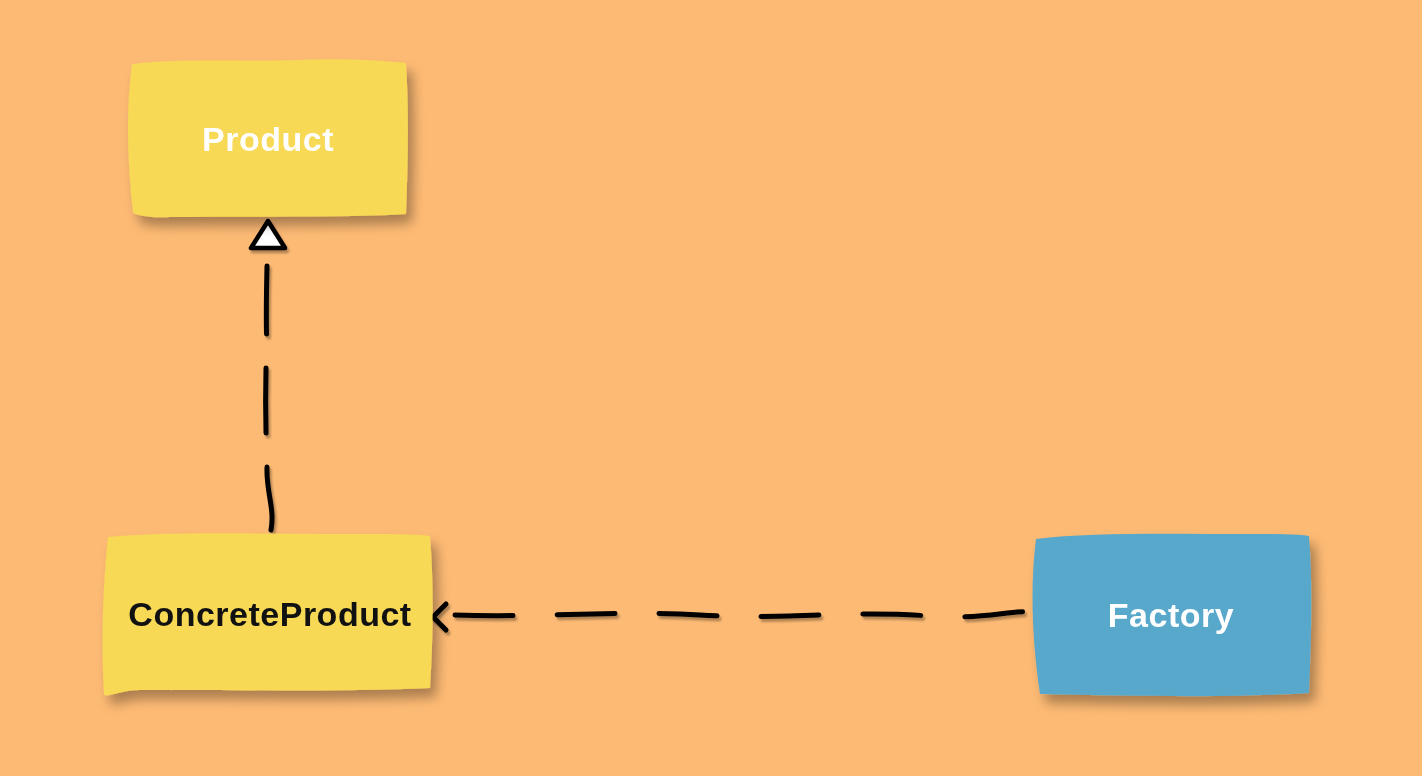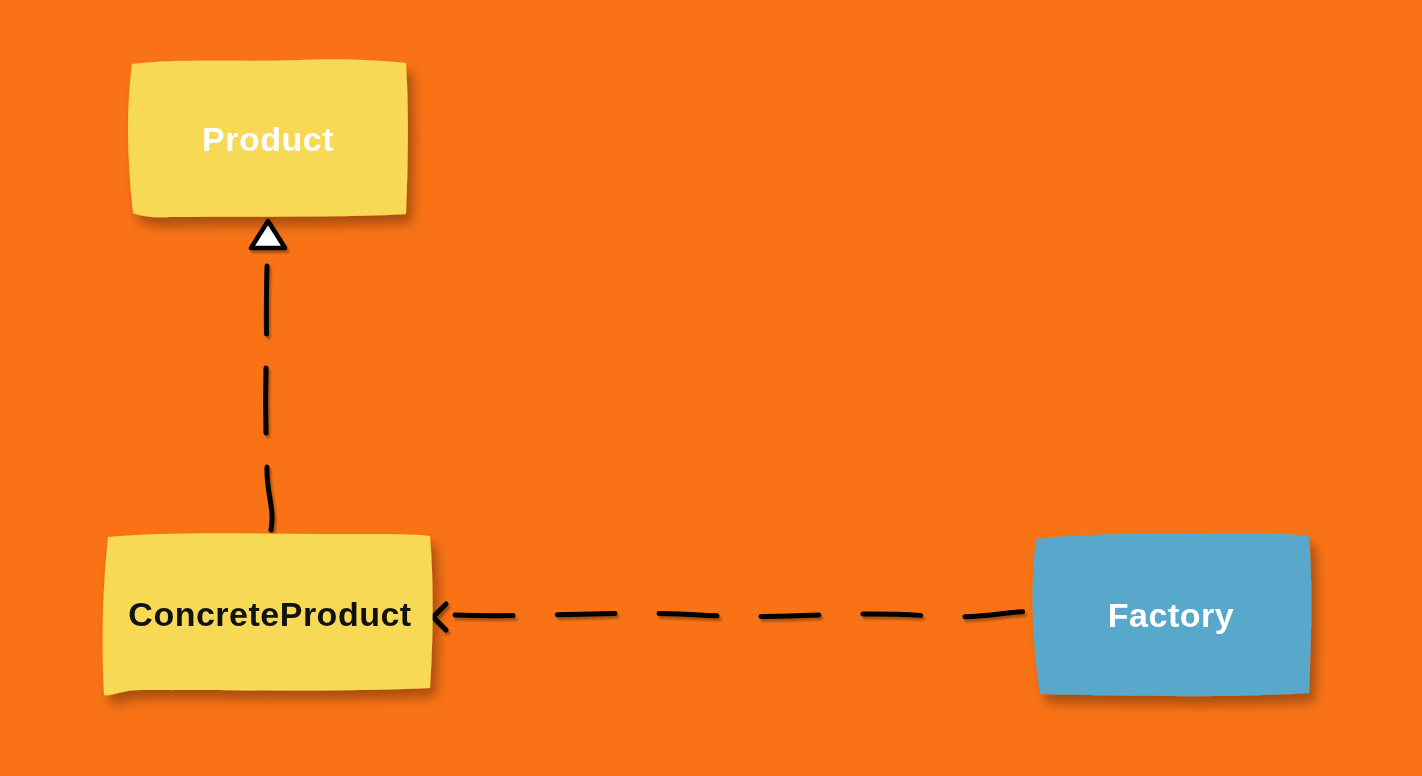--- a/index.html
+++ b/index.html
@@ -5,21 +5,21 @@
   html, body {
     margin: 0;
     padding: 0;
     background: #ffffff;
     font-family: "Liberation Sans", sans-serif;
   }
   .canvas-wrap {
     position: relative;
     width: 1422px;
     height: 776px;
-    background: #f97316;
+    background: #fdba74;
     overflow: hidden;
   }
   svg { display: block; }
   .node-label {
     font-family: "Liberation Sans", sans-serif;
     font-weight: 700;
     font-size: 34px;
     text-anchor: middle;
     letter-spacing: 0.5px;
     user-select: none;

